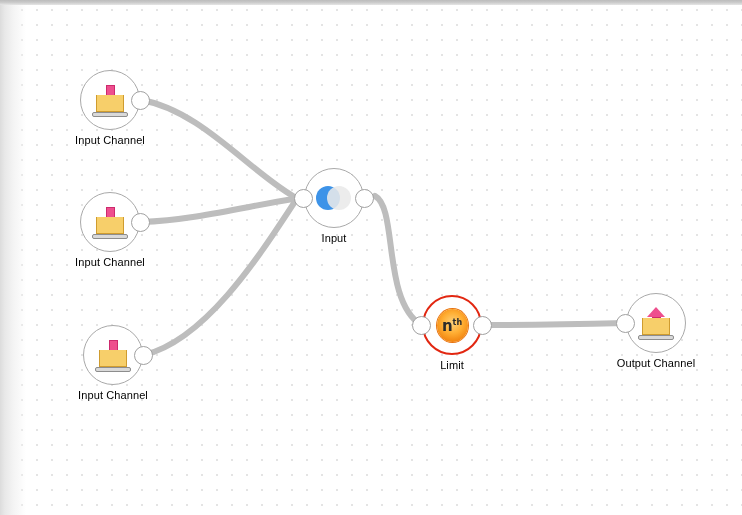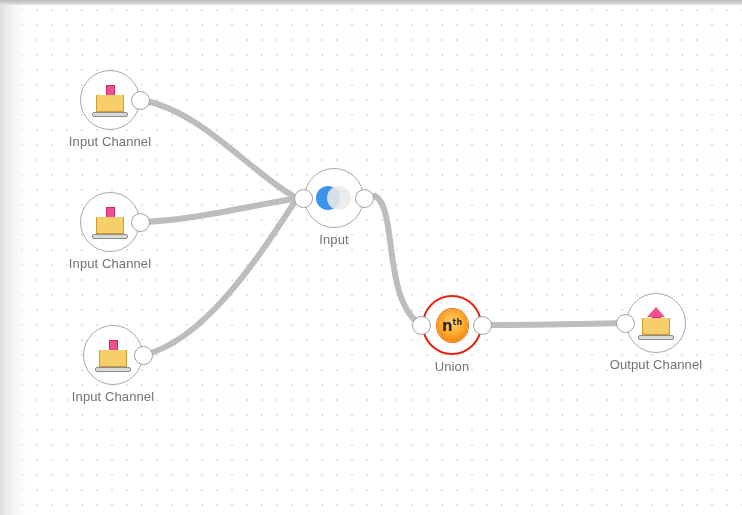--- a/index.html
+++ b/index.html
@@ -86,22 +86,22 @@
   }
   .node.selected .node-circle {
     border: 2.2px solid #e22711;
   }
   .node-label {
     position: absolute;
     top: 34px;
     left: 50%;
     transform: translateX(-50%);
     white-space: nowrap;
-    font-size: 13px;
-    color: #737373;
+    font-size: 11px;
+    color: #000000;
     letter-spacing: .1px;
     text-align: center;
   }
 
   
   .port {
     position: absolute;
     width: 19px;
     height: 19px;
     border-radius: 50%;
@@ -287,21 +287,21 @@
         <div class="node-label">Input</div>
       </div>
       <div class="node selected" style="left: 452px; top: 325px;">
         <div class="node-circle">
           <span class="icon-nth">
             <span class="nth-text">n<sup>th</sup></span>
           </span>
         </div>
         <div class="port in"></div>
         <div class="port out"></div>
-        <div class="node-label">Union</div>
+        <div class="node-label">Limit</div>
       </div>
       <div class="node" style="left: 656px; top: 323px;">
         <div class="node-circle">
           <span class="icon-tray icon-out">
             <span class="arrow">
               <span class="shaft"></span>
               <span class="head"></span>
             </span>
             <span class="tray-body"></span>
             <span class="tray-base"></span>

